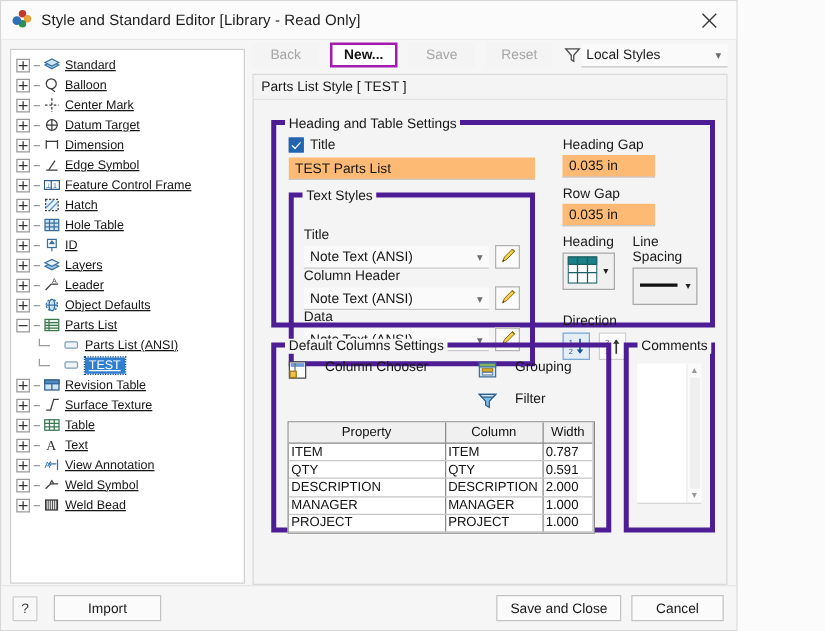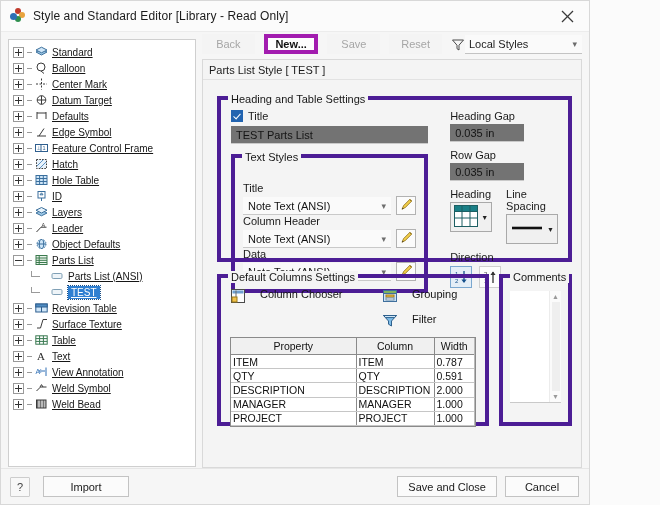--- a/index.html
+++ b/index.html
@@ -197,21 +197,21 @@
     align-items: center;
     justify-content: center;
     background: #f4f4f4;
     border: 1px solid transparent;
     box-sizing: border-box;
     color: #a6a6a6;
     margin-right: 9px;
   }
   .tbtn.enabled {
     background: #fdfdfd;
-    border: 4px solid #a21caf;
+    border: 2px solid #a21caf;
     color: #111;
     font-weight: bold;
   }
   .filter-box {
     margin-left: auto;
     display: flex;
     align-items: flex-end;
     gap: 0;
   }
   .combo-top {
@@ -280,21 +280,21 @@
     color: #171717;
   }
 
   #grp-heading { margin: 6px 0 0 0; height: 166px; display: flex; }
   .hcol-left { width: 232px; }
   .hcol-right { width: 118px; margin-left: 22px; }
 
   .fld-label { font-size: 11px; color: #1a1a1a; margin-bottom: 2px; }
   .txt-input {
     height: 18px;
-    background: #737373;
+    background: #fdba74;
     border: none;
     border-bottom: 1px solid #c9c9c9;
     display: flex;
     align-items: center;
     padding: 0 5px;
     box-sizing: border-box;
     font-size: 11px;
     color: #141414;
   }
   .chkrow { display: flex; align-items: center; gap: 5px; margin-bottom: 4px; }
@@ -563,21 +563,21 @@
           <div class="tnode">
             <span class="expander plus"></span>
             <span class="dashline"></span>
             <span class="tico">
               <svg width="13" height="12" viewBox="0 0 13 12">
                 <line x1="2" y1="2" x2="2" y2="9" stroke="#3a3a3a"></line>
                 <line x1="11" y1="2" x2="11" y2="9" stroke="#3a3a3a"></line>
                 <line x1="2" y1="3" x2="11" y2="3" stroke="#3a3a3a"></line>
               </svg>
             </span>
-            <span class="tlabel">Defaults</span>
+            <span class="tlabel">Dimension</span>
           </div>
           <div class="tnode">
             <span class="expander plus"></span>
             <span class="dashline"></span>
             <span class="tico">
               <svg width="13" height="12" viewBox="0 0 13 12">
                 <line x1="2" y1="10" x2="11" y2="10" stroke="#3a3a3a"></line>
                 <line x1="4" y1="10" x2="9" y2="2.5" stroke="#3a3a3a"></line>
               </svg>
             </span>

